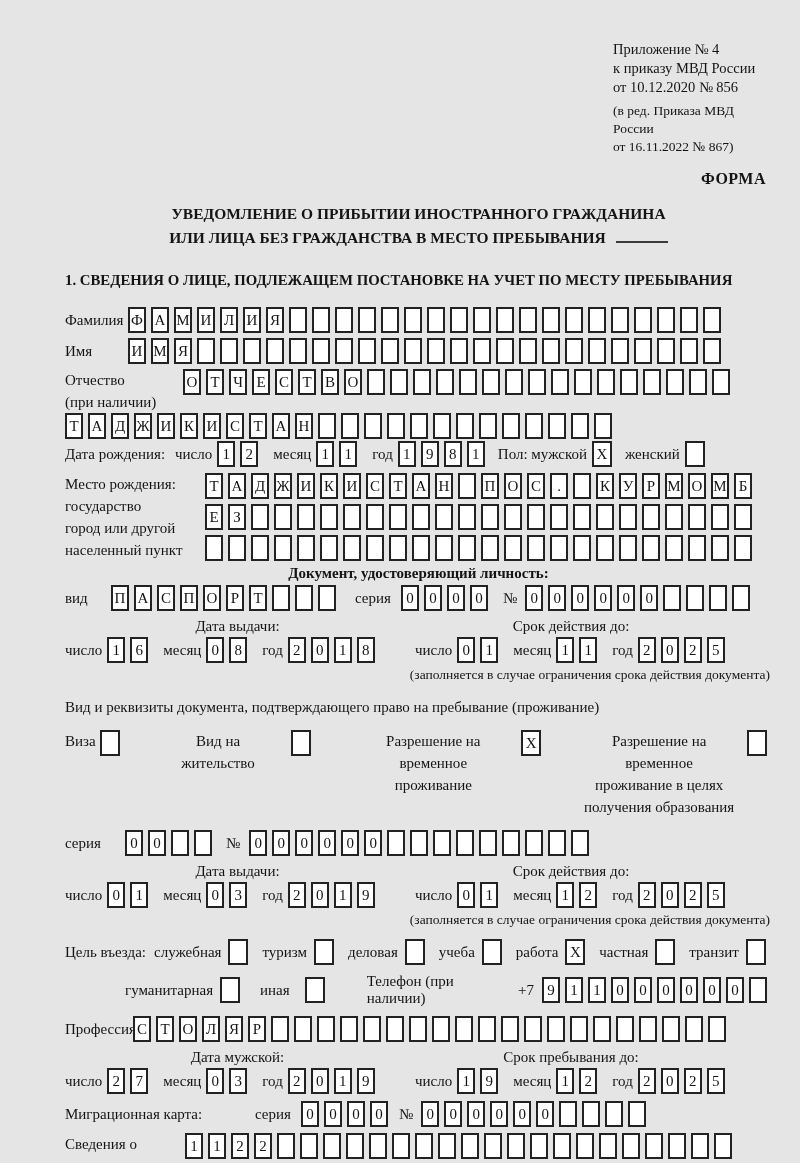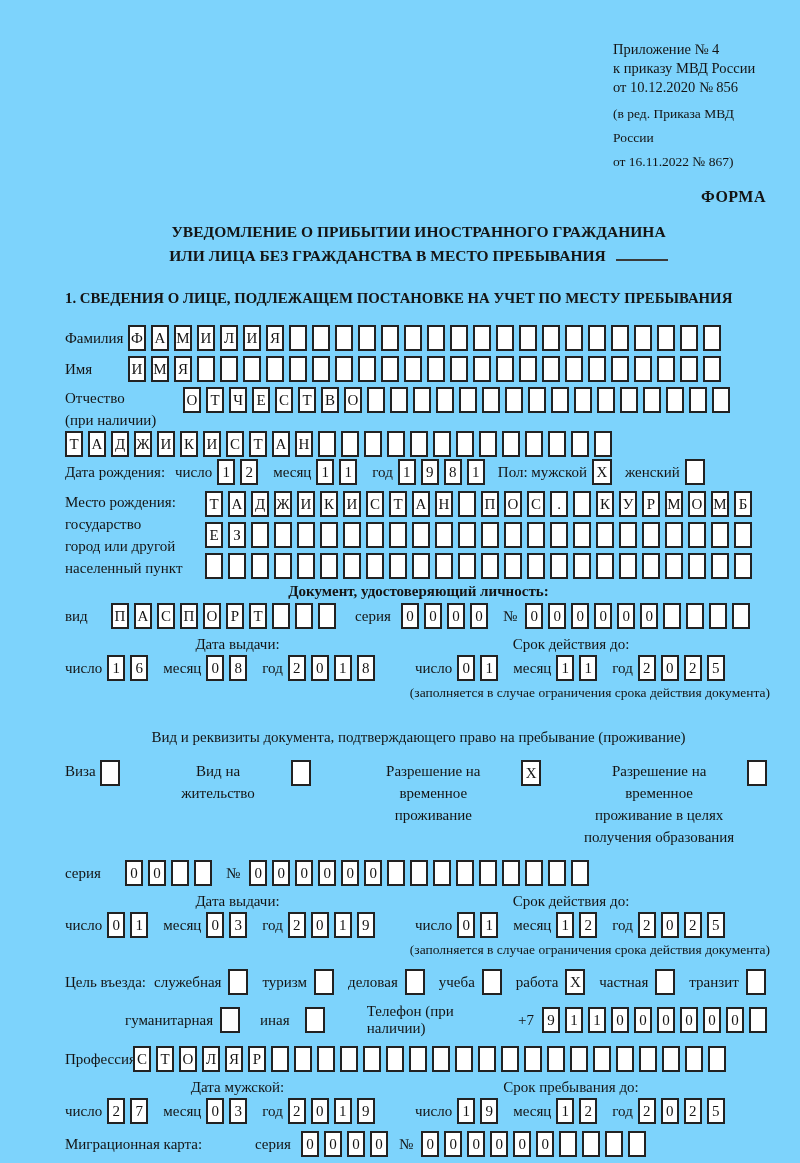--- a/index.html
+++ b/index.html
@@ -1,25 +1,25 @@
 <!DOCTYPE html>
 <html><head>
 <meta charset="utf-8">
 <style>
   * { margin:0; padding:0; box-sizing:border-box; }
   html,body { background:#ffffff; }
   .page {
-    width:800px; height:1163px; background:#7dd3fc; overflow:hidden;
+    width:800px; height:1163px; background:#e5e5e5; overflow:hidden;
     padding:40px 28px 0 65px;
     font-family:"Liberation Serif","DejaVu Serif",serif;
     color:#141414; font-size:15px;
   }
   
   .hdr-note { margin-left:548px; line-height:19px; font-size:14.5px; }
-  .hdr-note .small { font-size:13.5px; line-height:24px; }
+  .hdr-note .small { font-size:13.5px; line-height:18px; }
   .hdr-note .gap { margin-top:5px; }
   .forma { text-align:right; padding-right:6px; font-weight:bold; font-size:16px; margin-top:14px; letter-spacing:0.5px; }
   
   .title { text-align:center; font-weight:bold; font-size:15.5px; line-height:24px; margin-top:14px; }
   .title-underline { display:inline-block; width:52px; border-bottom:2px solid #3a3a3a; margin-left:10px; height:14px; }
   .sec-head { font-weight:bold; font-size:14.8px; margin-top:22px; }
   
   .frow { display:flex; align-items:center; margin-top:5px; }
   .frow-start { display:flex; align-items:flex-start; margin-top:5px; }
   .lbl { flex-shrink:0; }
@@ -431,21 +431,21 @@
             <span class="cell">2</span>
             <span class="cell">0</span>
             <span class="cell">2</span>
             <span class="cell">5</span>
           </span>
         </span>
     </div>
   </div>
   <div class="note">(заполняется в случае ограничения срока действия документа)</div>
 
-  <div style="margin-top:24px; line-height:25px;text-align:center;">
+  <div style="margin-top:12px; line-height:25px;">
     <div>Вид и реквизиты документа, подтверждающего право на пребывание (проживание)</div>
   </div>
 
   <div class="optrow">
     <span class="opt">
       <span class="optlines">Виза</span>
       <span class="cells cb" style="margin-left:4px;">
           <span class="cell"></span>
         </span>
     </span>

